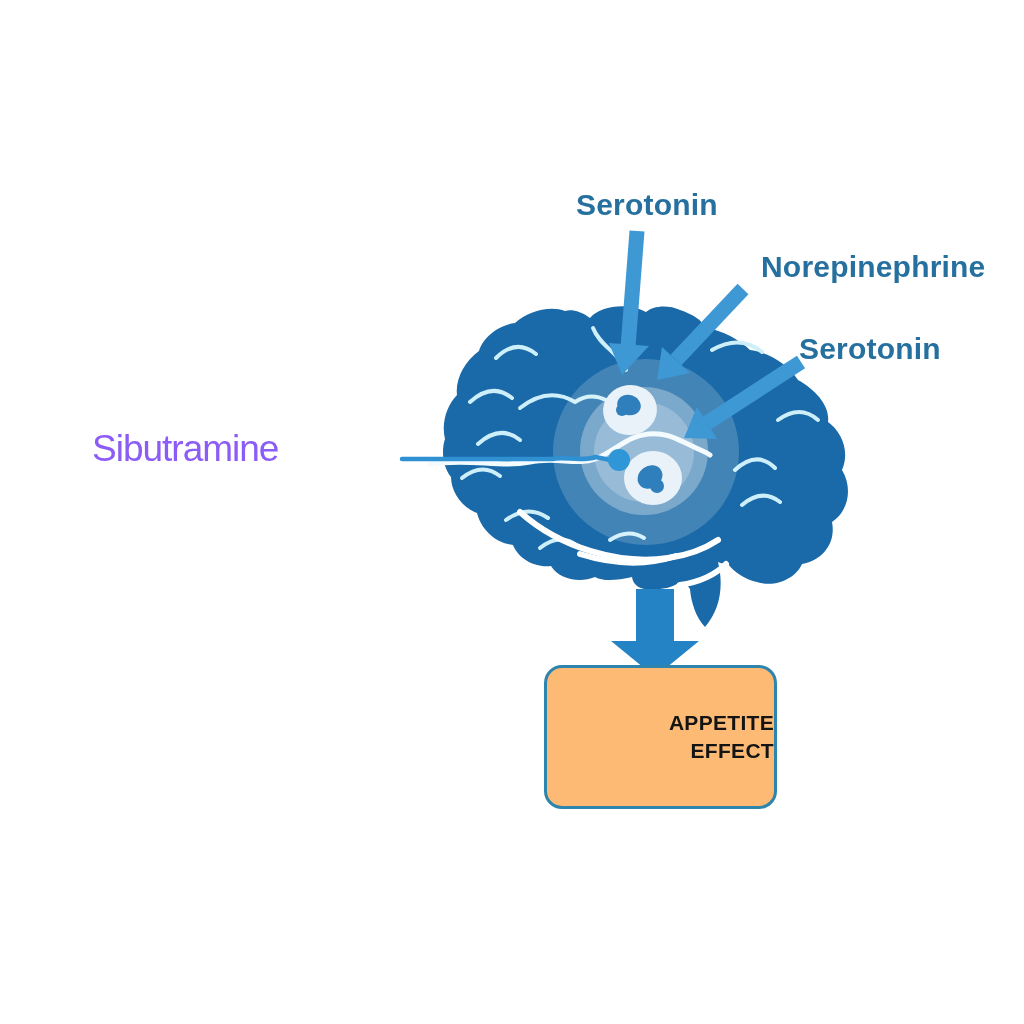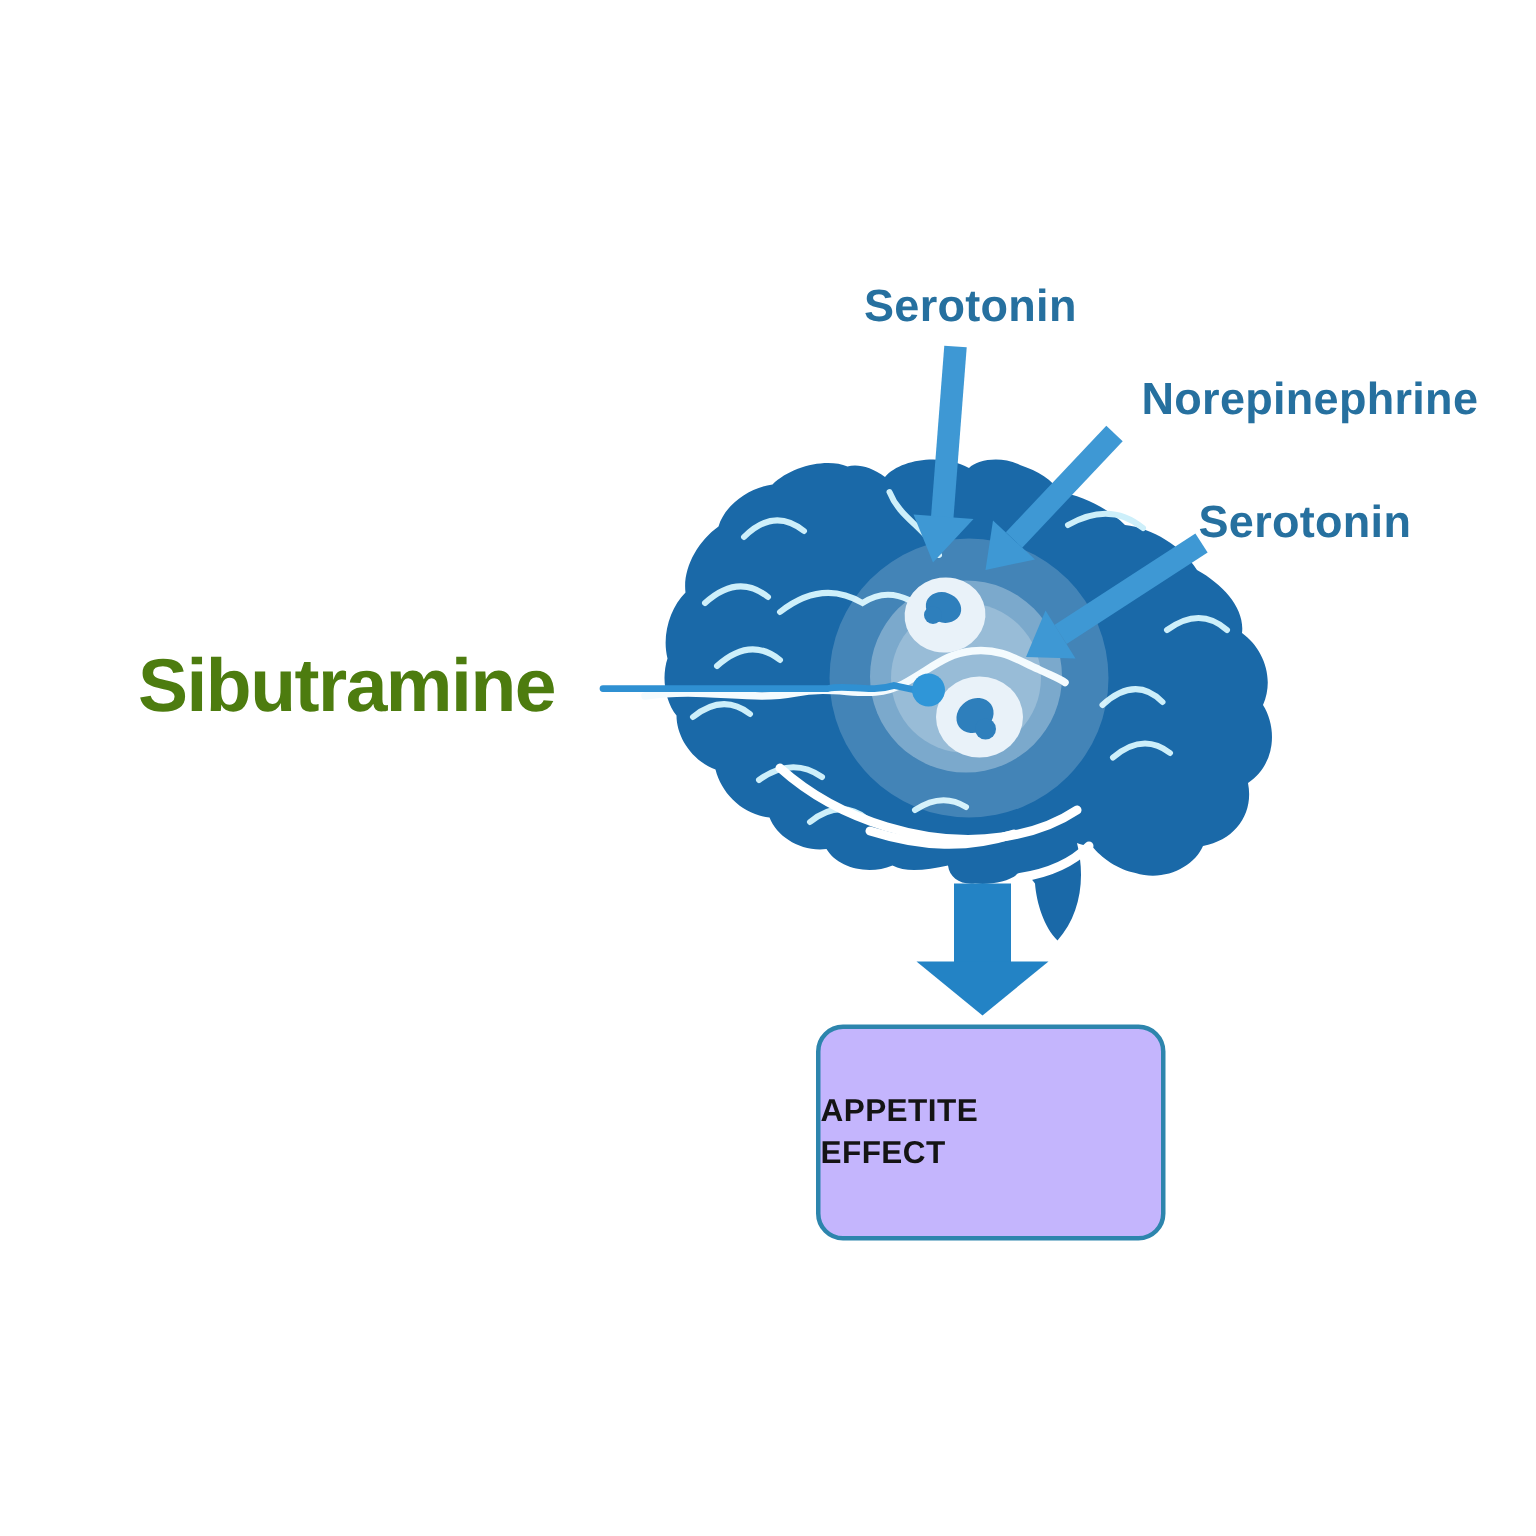--- a/index.html
+++ b/index.html
@@ -9,27 +9,27 @@
   }
   .diagram-svg{position:absolute;left:0;top:0;}
   .nt-label{
     position:absolute;font-weight:700;font-size:30px;color:#26709f;
     letter-spacing:.2px;white-space:nowrap;
   }
   .nt-label.serotonin{left:576px;top:188px;}
   .nt-label.norepinephrine{left:738px;top:250px;margin-left:23px;}
   .nt-label.dopamine{left:799px;top:332px;}
   .drug-label{
-    position:absolute;left:92px;top:428px;font-weight:700;font-size:50px;
-    color:#4d7c0f;letter-spacing:-1px;white-space:nowrap;
+    position:absolute;left:92px;top:428px;font-weight:400;font-size:37px;
+    color:#8b5cf6;letter-spacing:-1px;white-space:nowrap;
   }
   .outcome-box{
-    position:absolute;left:544px;top:683px;width:227px;height:138px;
-    border:3px solid #2d85ad;border-radius:18px;background:#c4b5fd;
-    display:flex;flex-direction:column;align-items:flex-start;justify-content:center;
+    position:absolute;left:544px;top:665px;width:227px;height:138px;
+    border:3px solid #2d85ad;border-radius:18px;background:#fdba74;
+    display:flex;flex-direction:column;align-items:flex-end;justify-content:center;
     text-align:center;
   }
   .outcome-box span{
     display:block;font-weight:700;font-size:21px;line-height:28px;
     color:#141414;letter-spacing:.3px;
   }
 </style>
 </head>
 <body>
 

